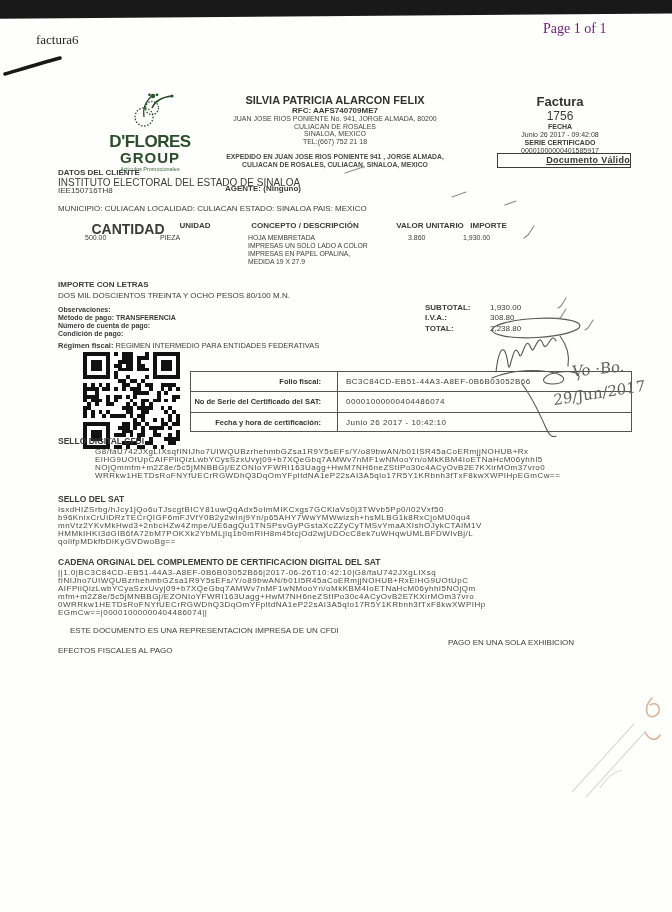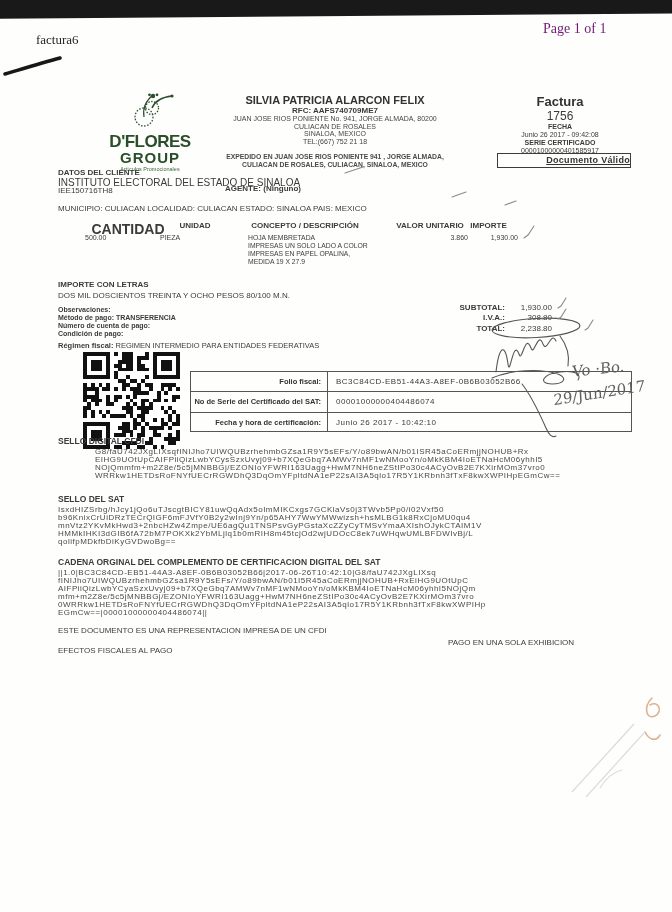--- a/index.html
+++ b/index.html
@@ -3,40 +3,40 @@
 <meta charset="utf-8">
 <style>
   html,body{margin:0;padding:0;}
   body{background:#9a9a9a;font-family:"Liberation Sans",sans-serif;}
   #page{position:relative;width:672px;height:912px;background:#fefefd;overflow:hidden;
         box-shadow:0 0 6px rgba(0,0,0,.4);}
   .abs{position:absolute;}
   .t{position:absolute;color:#3b3b3b;font-family:"Liberation Sans",sans-serif;white-space:nowrap;}
   .b{font-weight:bold;}
   .c{text-align:center;}
-  .r{text-align:right;}
+  .r{}
   .serif{font-family:"Liberation Serif",serif;}
   .tiny{font-size:7px;line-height:7.5px;}
   .sello{font-size:8px;line-height:8px;letter-spacing:.5px;color:#4a4a4a;}
   .hand{font-family:"DejaVu Serif",serif;color:#5f5f5f;}
   .scanbar{position:absolute;left:-12px;top:-6px;width:700px;height:22px;background:#191919;
            transform:rotate(-.45deg);}
   .watermark{position:absolute;left:26px;top:34px;font-size:52px;font-weight:bold;
              color:rgba(125,165,125,.14);letter-spacing:4px;font-family:"DejaVu Sans",sans-serif;}
   .badge{position:absolute;left:497px;top:153px;width:132px;height:13px;border:1.5px solid #3c3c3c;
          font-size:9px;font-weight:bold;color:#333;text-align:right;line-height:13px;letter-spacing:.3px;text-decoration:underline;}
   .logo{position:absolute;left:92px;top:93px;width:116px;text-align:center;color:#2a4d2a;}
   .logo .l1{font-size:17px;font-weight:bold;letter-spacing:-.5px;line-height:17px;}
   .logo .l2{font-size:15px;font-weight:bold;letter-spacing:1px;line-height:15px;}
   .logo .l3{font-size:5.5px;color:#3a6b3a;line-height:8px;}
   .ftable{position:absolute;left:190px;top:371px;width:440px;height:59px;border:1px solid #555;}
   .ftable .row{display:flex;height:19.4px;border-bottom:1px solid #555;}
   .ftable .row:last-child{border-bottom:none;}
   .ftable .lab{width:130px;text-align:right;font-weight:bold;font-size:7.5px;color:#333;
-               border-right:1px solid #555;padding:0 6px 0 0;line-height:19px;}
+               border-right:1px solid #555;padding:0 16px 0 0;line-height:19px;}
   .ftable .val{flex:1;font-size:8px;letter-spacing:.5px;color:#3a3a3a;padding-left:8px;line-height:19px;}
   svg.overlay{position:absolute;left:0;top:0;pointer-events:none;}
 </style>
 </head>
 <body>
 
 <div id="page">
 
   <div class="scanbar"></div>
 
@@ -393,21 +393,21 @@
   <div class="t b" style="left:58px;top:557px;font-size:8.5px;">CADENA ORGINAL DEL COMPLEMENTO DE CERTIFICACION DIGITAL DEL SAT</div>
   <div class="abs" style="left:58px;top:569px;">
     <div class="sello">||1.0|BC3C84CD-EB51-44A3-A8EF-0B6B03052B66|2017-06-26T10:42:10|G8/faU742JXgLIXsq</div>
     <div class="sello">fINIJho7UIWQUBzrhehmbGZsa1R9Y5sEFs/Y/o89bwAN/b01I5R45aCoERmjjNOHUB+RxEiHG9UOtUpC</div>
     <div class="sello">AIFPiiQizLwbYCyaSzxUvyj09+b7XQeGbq7AMWv7nMF1wNMooYn/oMkKBM4IoETNaHcM06yhhI5NOjQm</div>
     <div class="sello">mfm+m2Z8e/5c5jMNBBGj/EZONIoYFWRI163Uagg+HwM7NH6neZStIPo30c4ACyOvB2E7KXirMOm37vro</div>
     <div class="sello">0WRRkw1HETDsRoFNYfUECrRGWDhQ3DqOmYFpltdNA1eP22sAI3A5qlo17R5Y1KRbnh3fTxF8kwXWPIHp</div>
     <div class="sello">EGmCw==|00001000000404486074||</div>
   </div>
 
-  <div class="t" style="left:58px;top:626px;font-size:8px;">ESTE DOCUMENTO ES UNA REPRESENTACION IMPRESA DE UN CFDI</div>
+  <div class="t" style="left:70px;top:626px;font-size:8px;">ESTE DOCUMENTO ES UNA REPRESENTACION IMPRESA DE UN CFDI</div>
   <div class="t" style="left:58px;top:646px;font-size:8px;">EFECTOS FISCALES AL PAGO</div>
   <div class="t" style="left:448px;top:638px;font-size:8px;">PAGO EN UNA SOLA EXHIBICION</div>
 
   <svg class="overlay" width="672" height="912" viewBox="0 0 672 912">
 
     <path d="M5 74 C 22 69, 42 63, 60 58" stroke="#181818" stroke-width="3.6" fill="none" stroke-linecap="round"></path>
 
     <ellipse cx="536" cy="328" rx="44" ry="9.5" fill="none" stroke="#565656" stroke-width="1.2" transform="rotate(-3 536 328)"></ellipse>
 
     <g stroke="#565656" stroke-width="1.1" fill="none" stroke-linecap="round">

